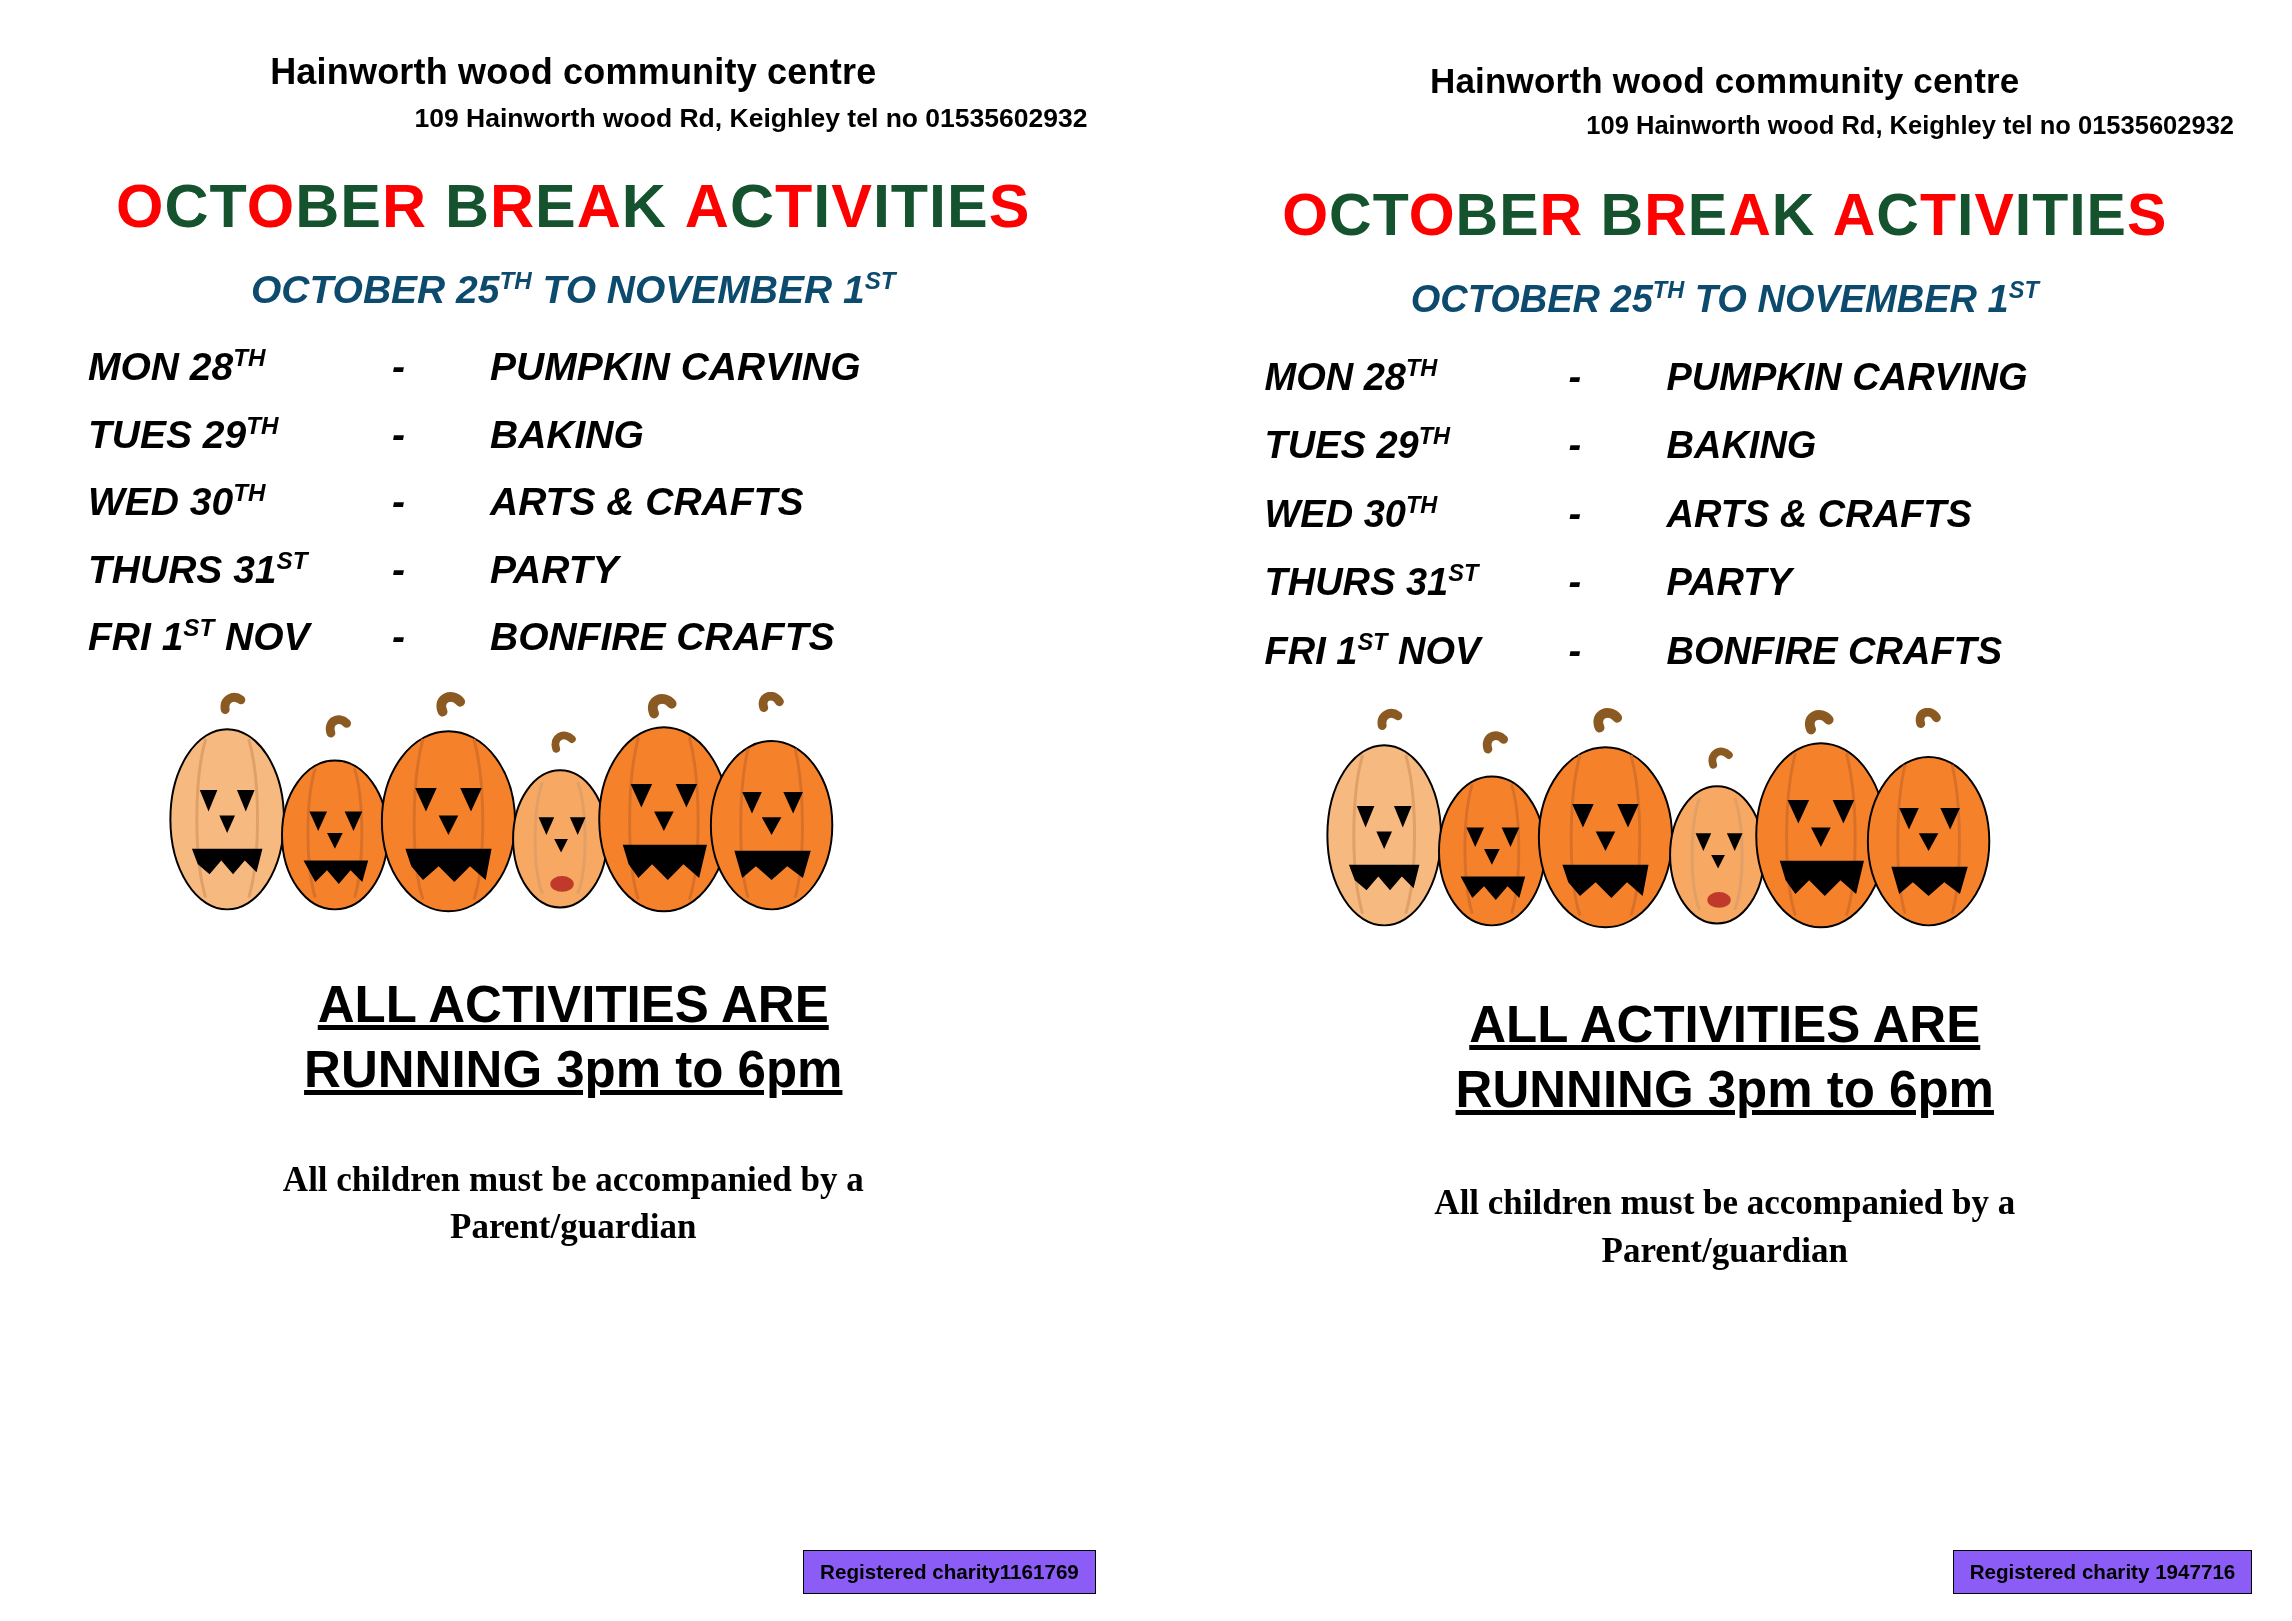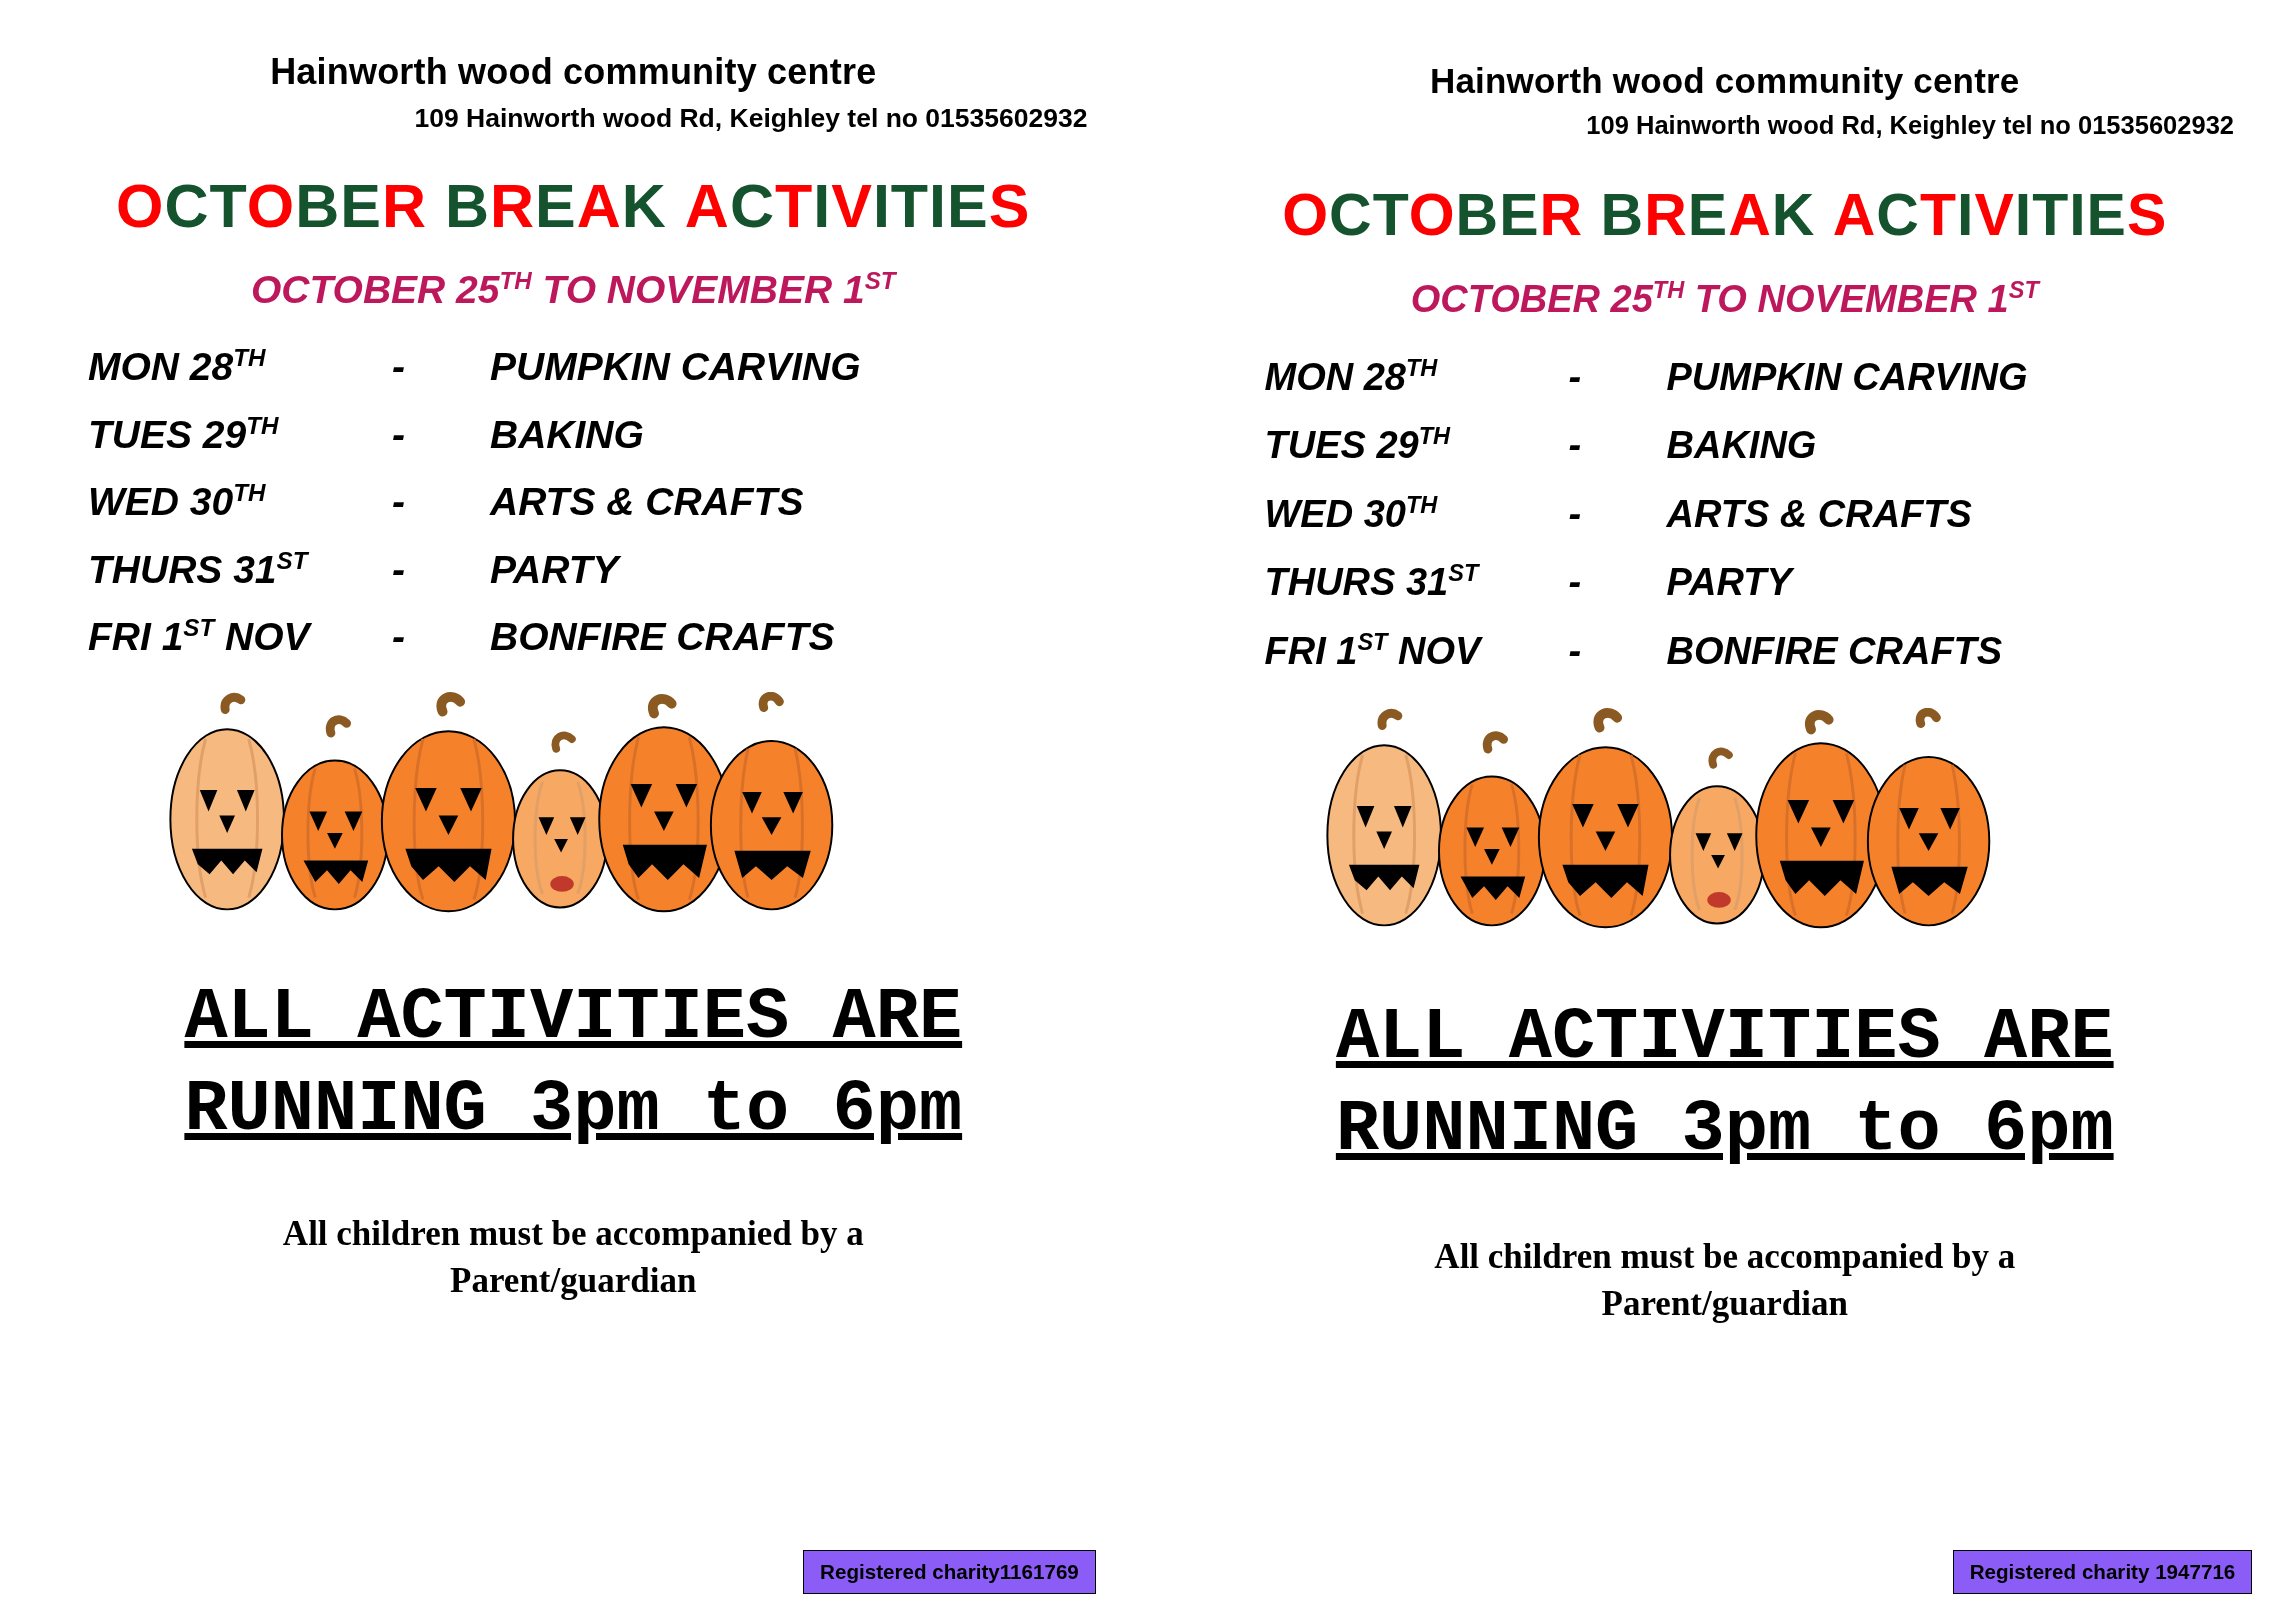--- a/index.html
+++ b/index.html
@@ -56,21 +56,21 @@
     margin-top: 37px;
     white-space: nowrap;
     letter-spacing: 1px;
   }
   .poster-right .headline { font-size: 59px; margin-top: 41px; }
   .headline .r { color: #ff0000; }
   .headline .k { color: #14532d; }
 
   .daterange {
     text-align: center;
-    color: #be185d;
+    color: #0c4a6e;
     font-family: "Liberation Sans", sans-serif;
     font-weight: bold;
     font-size: 39px;
     font-style: italic;
     margin-top: 27.4px;
     white-space: nowrap;
   }
   .poster-right .daterange { font-size: 38px; margin-top: 29px; }
   sup {
     font-size: 0.62em;
@@ -104,23 +104,23 @@
     height: 245px;
     position: relative;
     text-align: center;
   }
   .poster-left .pumpkins { padding-left: 29px; }
   .poster-right .pumpkins { padding-left: 39px; margin-top: 35px; }
   .pumpkins svg { display: block; margin: 0 auto; }
 
   .running {
     text-align: center;
-    font-family: Liberation Mono, monospace;
-    font-weight: bold;
-    font-size: 72px;
+    font-family: Liberation Sans, sans-serif;
+    font-weight: bold;
+    font-size: 51px;
     margin-top: 35px;
     line-height: 1.28;
   }
   .running .u {
     text-decoration: underline;
     display: inline-block;
   }
   .poster-right .running { margin-top: 39px; }
 
   .note {

